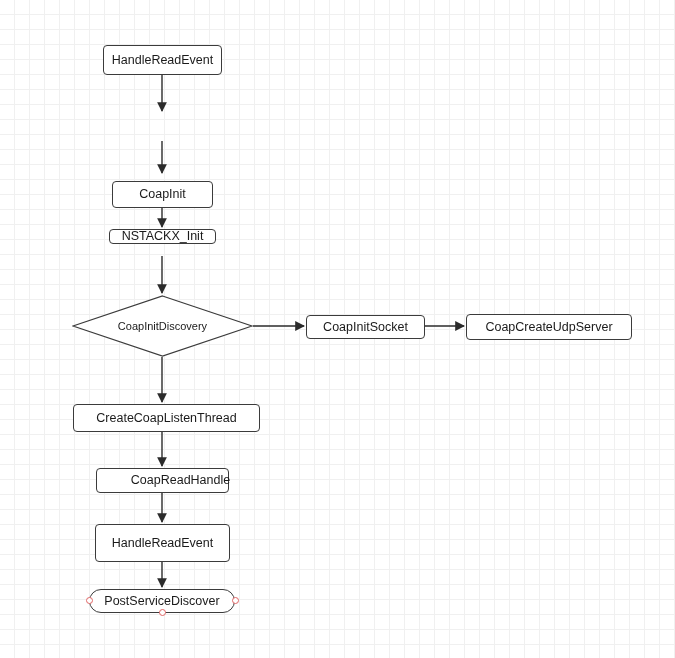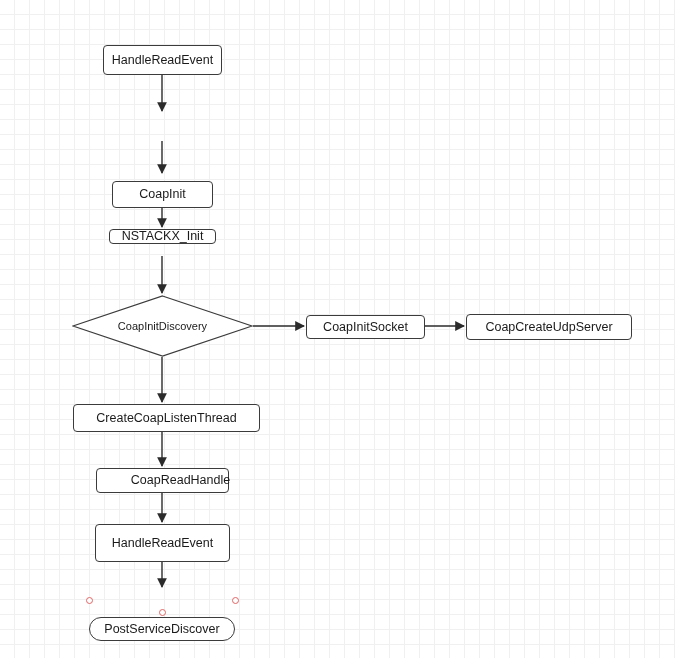--- a/index.html
+++ b/index.html
@@ -137,21 +137,21 @@
   </div>
 
   <div class="node" style="left:96px; top:468px; width:133px; height:25px;padding-left:36px;">
     <span>CoapReadHandle</span>
   </div>
 
   <div class="node" style="left:95px; top:524px; width:135px; height:38px;">
     <span>HandleReadEvent</span>
   </div>
 
-  <div class="node terminal" style="left:89px; top:589px; width:146px; height:24px;margin-top:28px;">
+  <div class="node terminal" style="left:89px; top:589px; width:146px; height:24px;">
     <span>PostServiceDiscover</span>
   </div>
 
   <div class="conn-dot" style="left:86px; top:597px;"></div>
   <div class="conn-dot" style="left:232px; top:597px;"></div>
   <div class="conn-dot" style="left:159px; top:609px;"></div>
 
 </div>
 
 </body></html>

